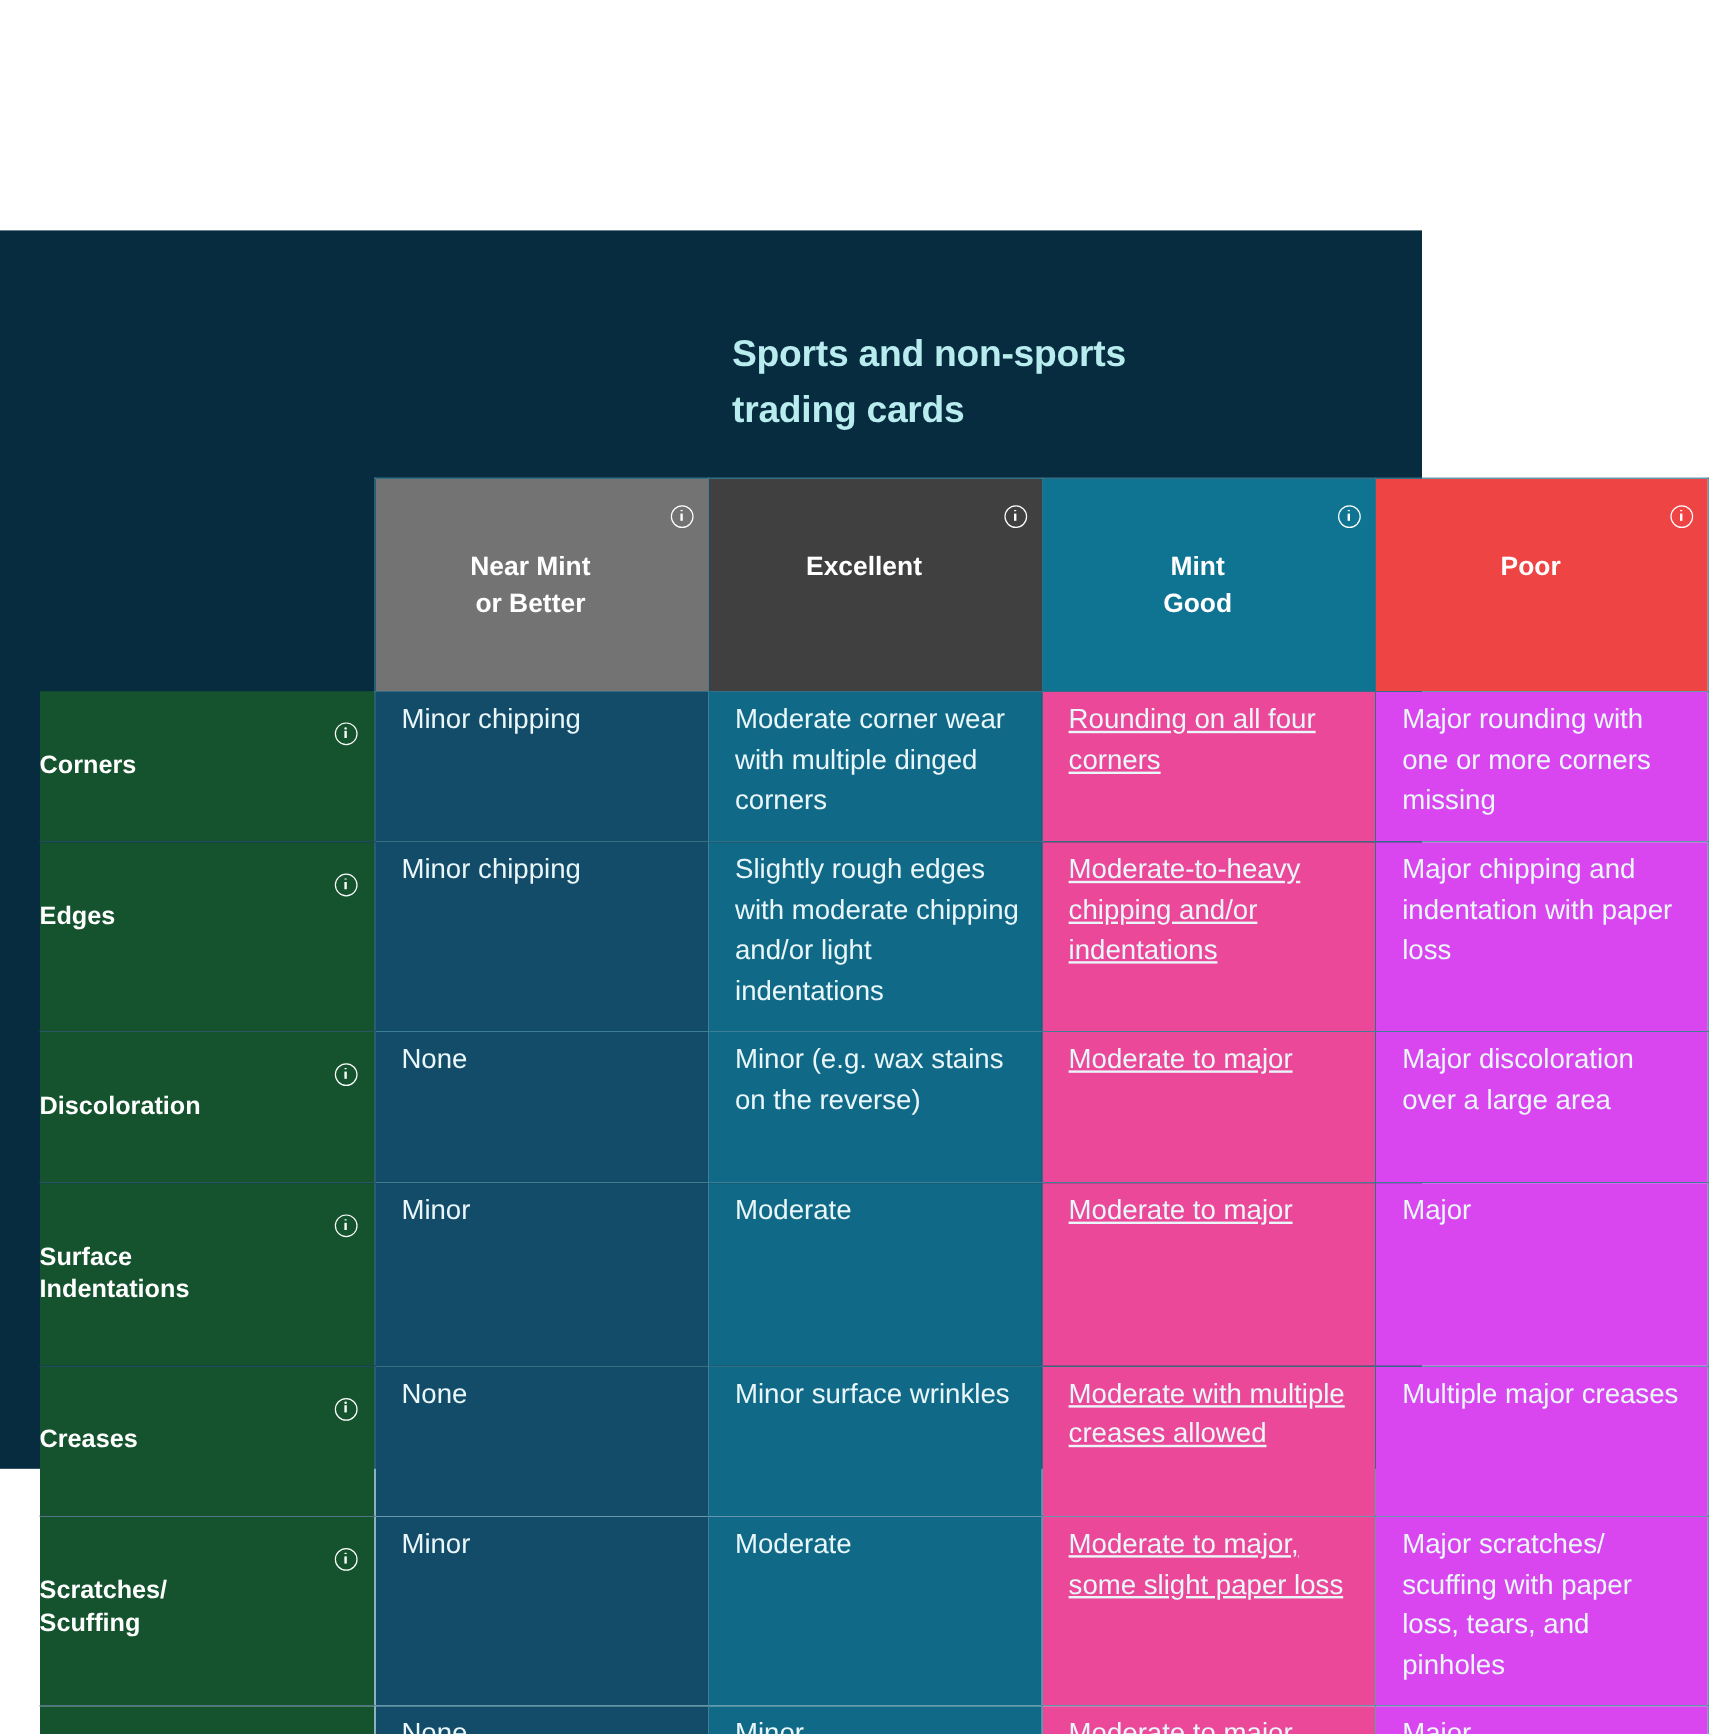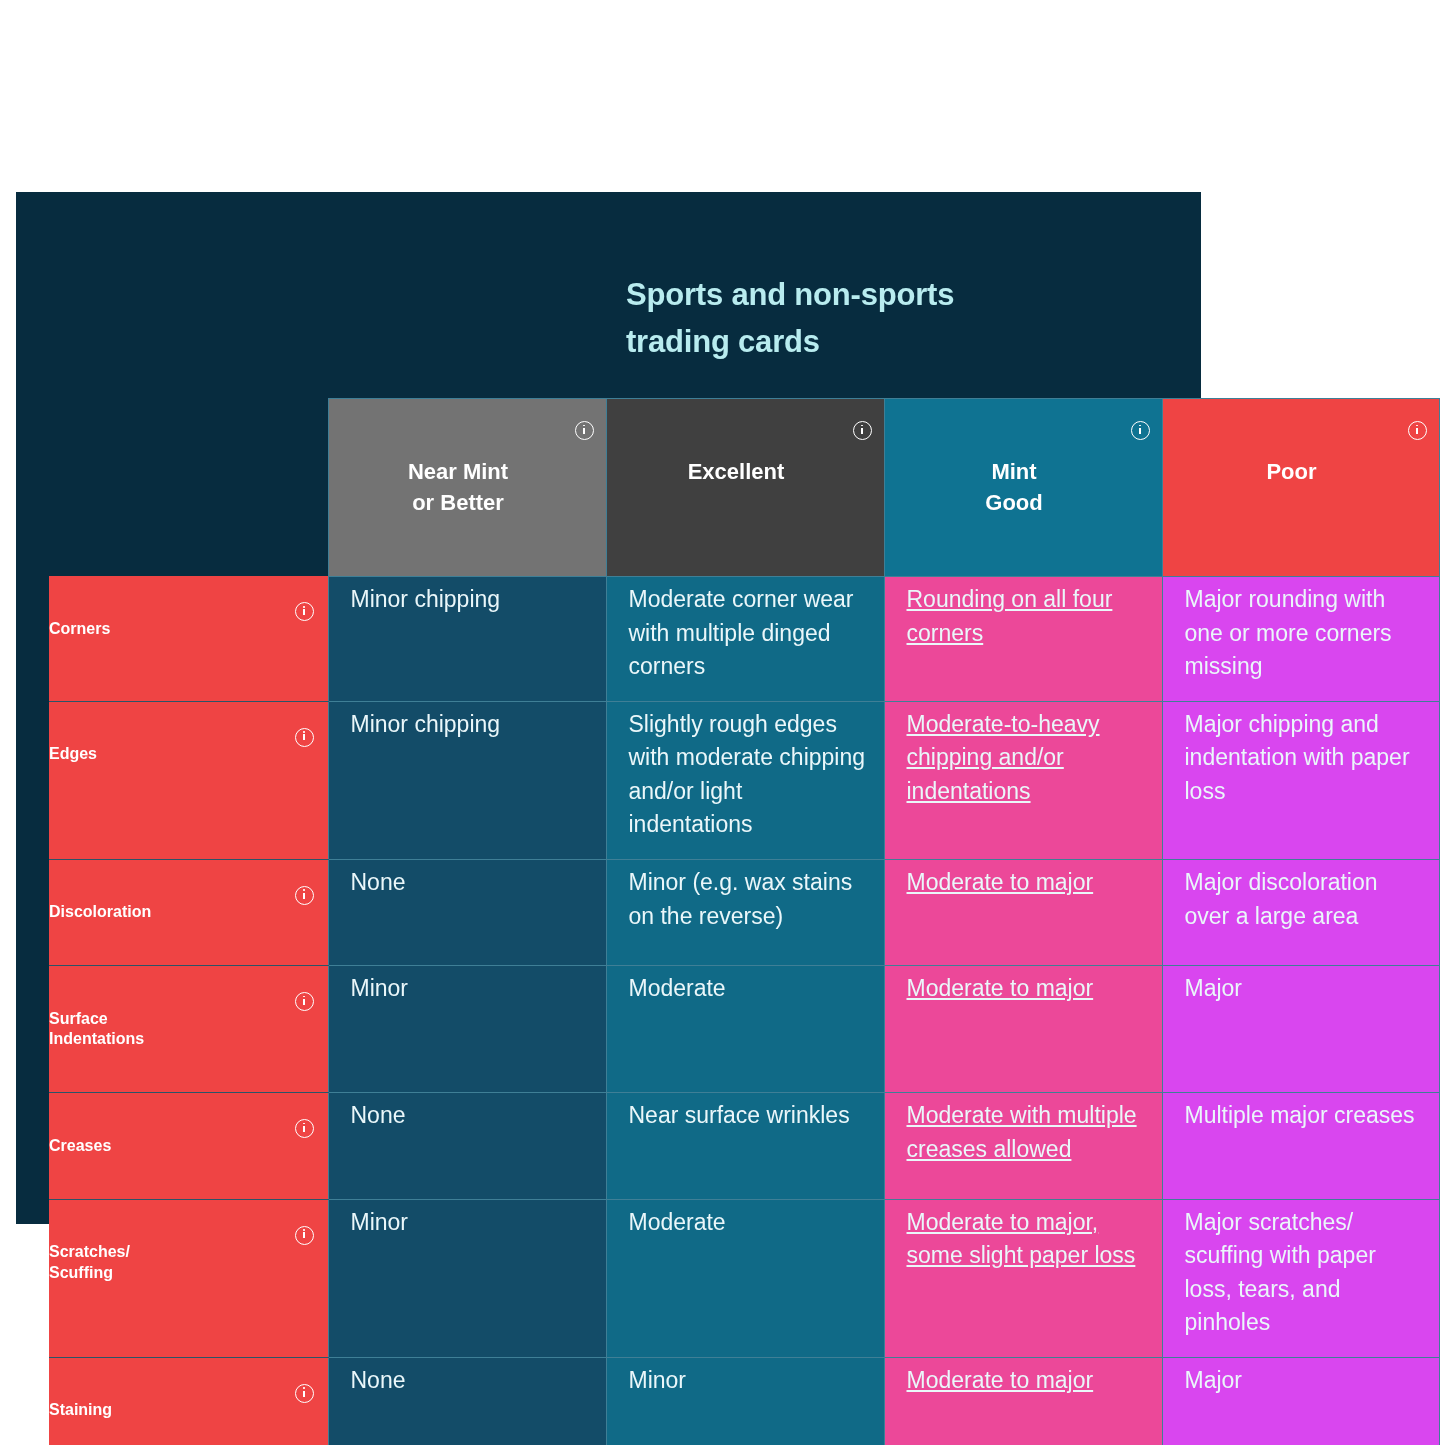--- a/index.html
+++ b/index.html
@@ -14,21 +14,21 @@
     overflow: hidden;
   }
   #stage {
     position: relative;
     width: 1445px;
     height: 1445px;
     background: #ffffff;
   }
   #panel {
     position: absolute;
-    left: 16px;
+    left: 0;
     top: 192px;
     width: 1185px;
     height: 1032px;
     background: #072c3f;
     box-sizing: border-box;
   }
   #title {
     position: absolute;
     left: 610px;
     top: 58px;
@@ -58,26 +58,26 @@
 
   td, th {
     vertical-align: top;
     padding: 0;
     margin: 0;
   }
   
   .rowlabel {
     position: relative;
     color: #ffffff;
-    font-size: 16px;
+    font-size: 21px;
     font-weight: bold;
     line-height: 1.28;
     padding: 22px 44px 22px 0;
     border-bottom: 1px solid #2a5468;
-    background: #ef4444;
+    background: #14532d;
   }
   tr.labelrow-last .rowlabel { border-bottom: none; }
   .rowlabel .info {
     position: absolute;
     right: 14px;
     top: 26px;
   }
   .spacer-label {
     background: #072c3f;
     border: none;
@@ -240,21 +240,21 @@
             <td class="cell col-vg">Moderate to major</td>
             <td class="cell col-pr">Major</td>
           </tr>
 
           <tr>
             <td class="rowlabel nowrapline">
               <span>Creases</span>
               <span class="info"></span>
             </td>
             <td class="cell col-nm">None</td>
-            <td class="cell col-ex">Near surface wrinkles</td>
+            <td class="cell col-ex">Minor surface wrinkles</td>
             <td class="cell col-vg">Moderate with multiple creases allowed</td>
             <td class="cell col-pr">Multiple major creases</td>
           </tr>
 
           <tr>
             <td class="rowlabel nowrapline">
               <span>Scratches/
 Scuffing</span>
               <span class="info"></span>
             </td>

